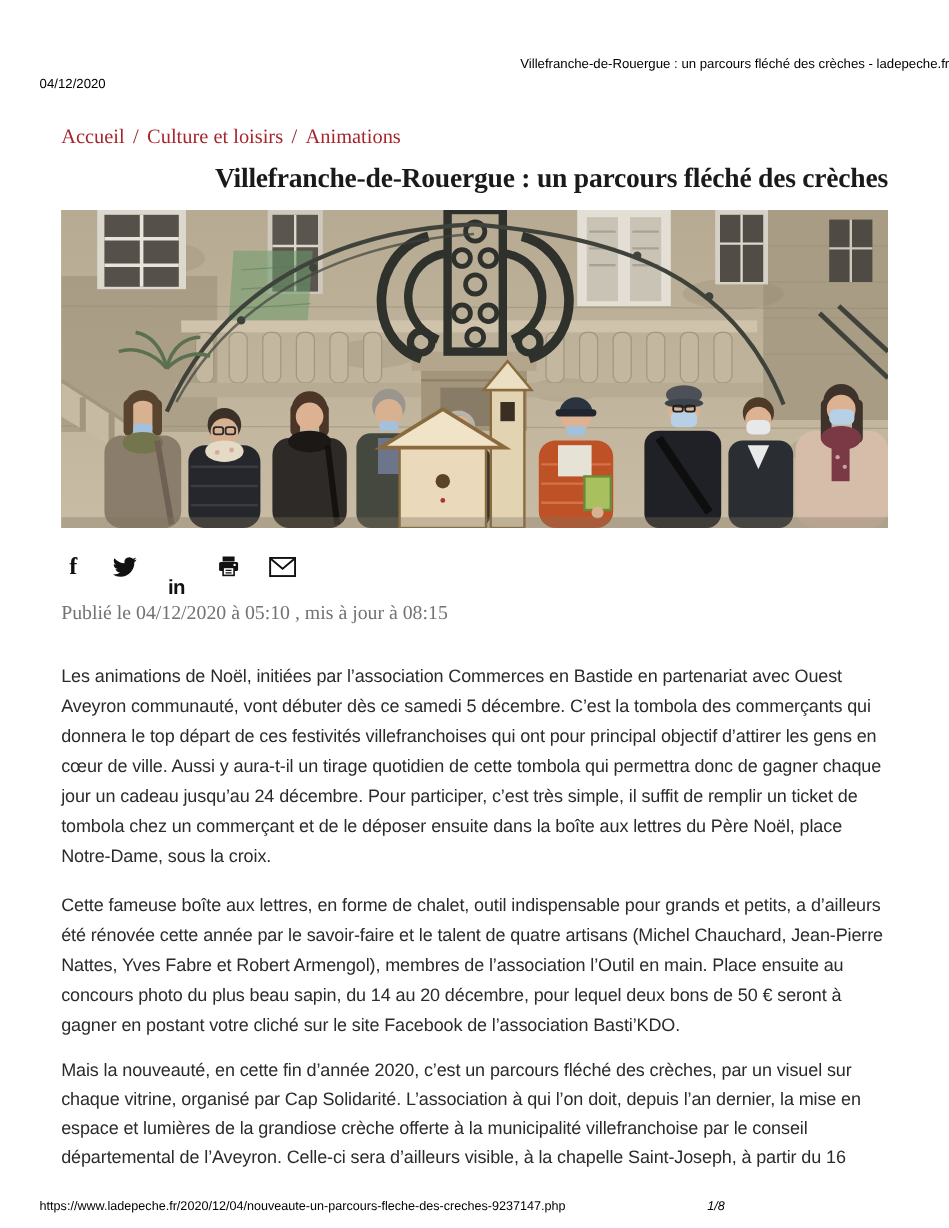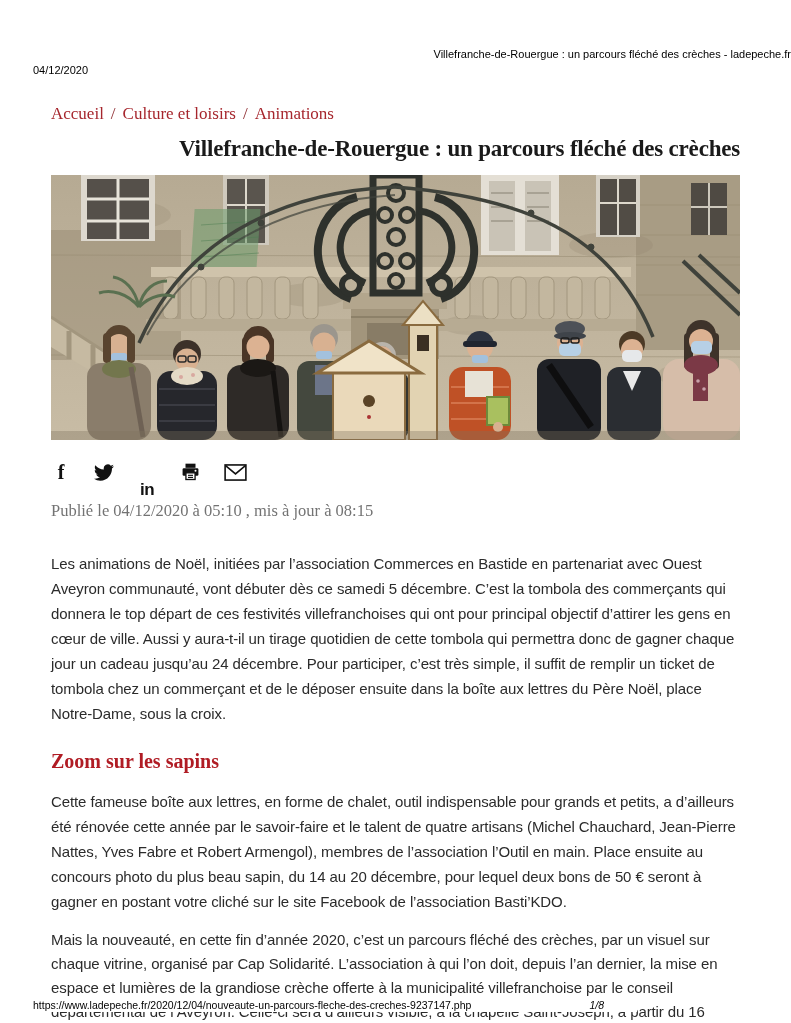--- a/index.html
+++ b/index.html
@@ -381,21 +381,20 @@
           <path d="M1.5 1.8 12 10.5 22.5 1.8" fill="none" stroke="#111" stroke-width="1.7"></path>
         </svg>
     </span>
   </div>
 
 
   <div class="published">Publié le 04/12/2020 à 05:10 , mis à jour à 08:15</div>
 
   <p class="body-par par-1">Les animations de Noël, initiées par l’association Commerces en Bastide en partenariat avec Ouest Aveyron communauté, vont débuter dès ce samedi 5 décembre. C’est la tombola des commerçants qui donnera le top départ de ces festivités villefranchoises qui ont pour principal objectif d’attirer les gens en cœur de ville. Aussi y aura-t-il un tirage quotidien de cette tombola qui permettra donc de gagner chaque jour un cadeau jusqu’au 24 décembre. Pour participer, c’est très simple, il suffit de remplir un ticket de tombola chez un commerçant et de le déposer ensuite dans la boîte aux lettres du Père Noël, place Notre-Dame, sous la croix.</p>
 
-  <h2 class="subheading">Zoom sur les sapins</h2>
 
   <p class="body-par par-2">Cette fameuse boîte aux lettres, en forme de chalet, outil indispensable pour grands et petits, a d’ailleurs été rénovée cette année par le savoir-faire et le talent de quatre artisans (Michel Chauchard, Jean-Pierre Nattes, Yves Fabre et Robert Armengol), membres de l’association l’Outil en main. Place ensuite au concours photo du plus beau sapin, du 14 au 20 décembre, pour lequel deux bons de 50 € seront à gagner en postant votre cliché sur le site Facebook de l’association Basti’KDO.</p>
 
   <p class="body-par par-3">Mais la nouveauté, en cette fin d’année 2020, c’est un parcours fléché des crèches, par un visuel sur chaque vitrine, organisé par Cap Solidarité. L’association à qui l’on doit, depuis l’an dernier, la mise en espace et lumières de la grandiose crèche offerte à la municipalité villefranchoise par le conseil départemental de l’Aveyron. Celle-ci sera d’ailleurs visible, à la chapelle Saint-Joseph, à partir du 16</p>
 
 </div>
 
 <div class="print-footer">
   <span class="pf-url">https://www.ladepeche.fr/2020/12/04/nouveaute-un-parcours-fleche-des-creches-9237147.php</span>
   <span class="pf-page">1/8</span>

